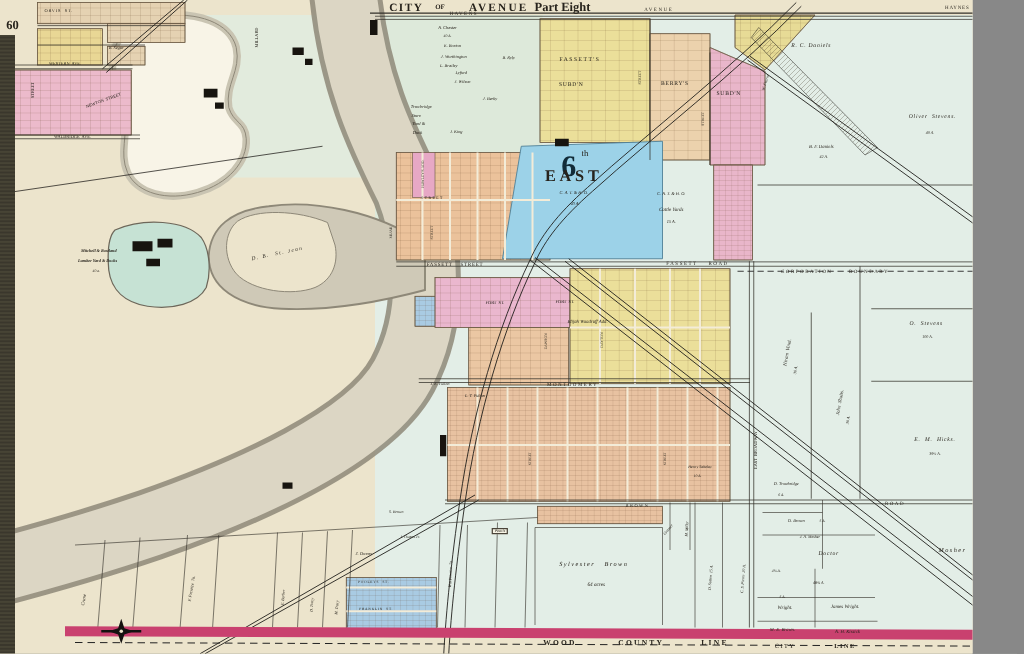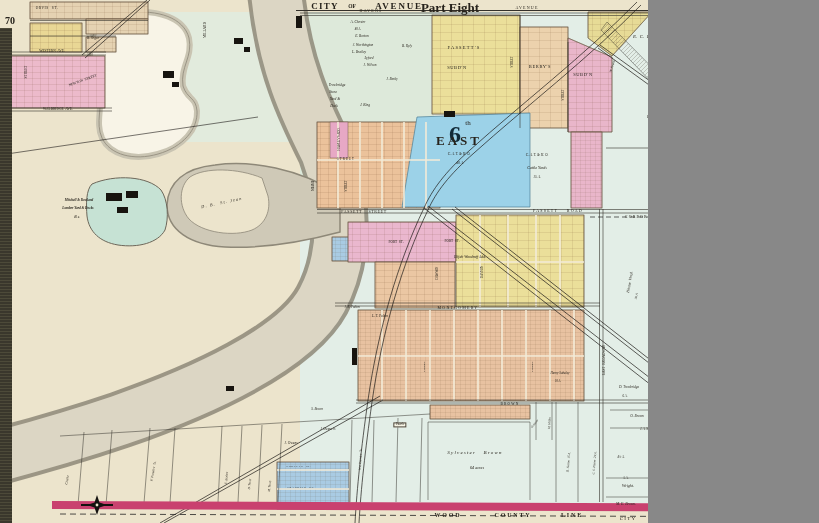--- a/index.html
+++ b/index.html
@@ -1,16 +1,16 @@
 <!DOCTYPE html>
 <html><head>
 <meta charset="utf-8">
 <style>
   html,body{margin:0;padding:0;background:#888;}
-  #sheet{position:relative;width:648px;height:523px;overflow:hidden;background:#ece4cc;
+  #sheet{position:relative;width:778px;height:523px;overflow:hidden;background:#ece4cc;
          font-family:"Liberation Serif","DejaVu Serif",serif;}
   #mapsvg{position:absolute;left:0;top:0;}
   #labels{position:absolute;left:0;top:0;width:819px;height:523px;pointer-events:none;}
   .lbl{position:absolute;white-space:pre;color:#27231c;line-height:1;transform-origin:center;}
   .lbl.box{border:0.5px solid #4a443a;background:rgba(250,245,230,.9);padding:0 1.5px;}
 </style>
 </head>
 <body>
 
 <div id="sheet">
@@ -169,22 +169,22 @@
     <path d="M0,-10 L2.5,-2.5 L10,0 L2.5,2.5 L0,10 L-2.5,2.5 L-10,0 L-2.5,-2.5 Z" fill="#141210"></path>
     <path d="M-16,0H16" stroke="#141210" stroke-width="2"></path>
     <circle cx="0" cy="0" r="1.4" fill="#ece4cc"></circle>
   </g>
 </svg>
 
 <div id="labels">
       <span class="lbl" style="left: 325px; top: 6px; font-size: 9px; letter-spacing: 1.2px; font-weight: 700; transform: translate(-50%, -50%) rotate(0deg);">CITY</span>
       <span class="lbl" style="left: 352px; top: 7px; font-size: 5.5px; font-weight: 700; transform: translate(-50%, -50%) rotate(0deg);">OF</span>
       <span class="lbl" style="left: 399px; top: 6px; font-size: 9px; letter-spacing: 1.8px; font-weight: 700; transform: translate(-50%, -50%) rotate(0deg);">AVENUE</span>
-      <span class="lbl" style="left: 450px; top: 7px; font-size: 13px; font-weight: 700; transform: translate(-50%, -50%) rotate(0deg);">Part Eight</span>
-      <span class="lbl" style="left: 10px; top: 21px; font-size: 10px; font-weight: 700; transform: translate(-50%, -50%) rotate(0deg);">70</span>
+      <span class="lbl" style="left: 450px; top: 7px; font-size: 10px; font-weight: 700; transform: translate(-50%, -50%) rotate(0deg);">Part Eight</span>
+      <span class="lbl" style="left: 10px; top: 21px; font-size: 10px; font-weight: 700; transform: translate(-50%, -50%) rotate(0deg);">60</span>
       <span class="lbl" style="left: 771px; top: 6px; font-size: 4px; letter-spacing: 0.6px; transform: translate(-50%, -50%) rotate(0deg);">HAYNES  ST.</span>
       <span class="lbl" style="left: 371px; top: 11px; font-size: 4px; letter-spacing: 1.2px; transform: translate(-50%, -50%) rotate(0deg);">HAVENS</span>
       <span class="lbl" style="left: 527px; top: 8px; font-size: 4px; letter-spacing: 1.2px; transform: translate(-50%, -50%) rotate(0deg);">AVENUE</span>
       <span class="lbl" style="left: 47px; top: 9px; font-size: 3.5px; letter-spacing: 0.6px; transform: translate(-50%, -50%) rotate(0deg);">ORVIS  ST.</span>
       <span class="lbl" style="left: 52px; top: 52px; font-size: 3.5px; transform: translate(-50%, -50%) rotate(0deg);">WESTERN  AVE.</span>
       <span class="lbl" style="left: 58px; top: 110px; font-size: 3.5px; transform: translate(-50%, -50%) rotate(0deg);">WALBRIDGE  AVE.</span>
       <span class="lbl" style="left: 83px; top: 81px; font-size: 3.5px; transform: translate(-50%, -50%) rotate(-20deg);">NEWTON  STREET</span>
       <span class="lbl" style="left: 206px; top: 30px; font-size: 3.5px; transform: translate(-50%, -50%) rotate(-90deg);">MILLARD</span>
       <span class="lbl" style="left: 27px; top: 72px; font-size: 3.5px; transform: translate(-50%, -50%) rotate(-90deg);">STREET</span>
       <span class="lbl" style="left: 364px; top: 212px; font-size: 4px; letter-spacing: 0.6px; transform: translate(-50%, -50%) rotate(0deg);">FASSETT    STREET</span>

